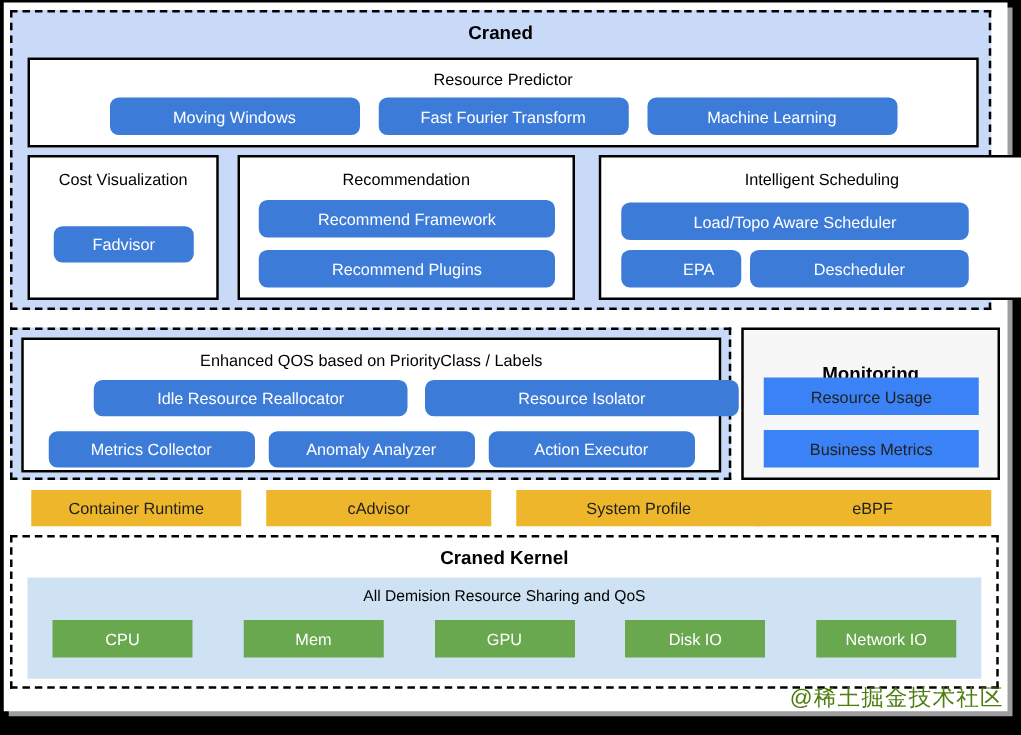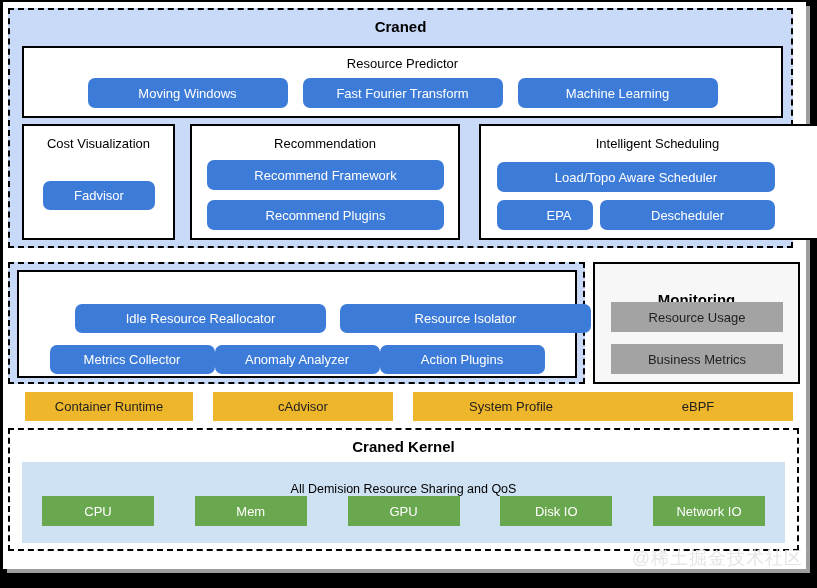--- a/index.html
+++ b/index.html
@@ -16,21 +16,21 @@
 
   .big-title { width:100%; text-align:center; font-weight:bold; font-size:15px; color:#000; }
   .sec-title { width:100%; text-align:center; font-size:13px; color:#000; }
 
   .btn-blue { background:#3d7bd9; border-radius:7px; color:#fff; font-size:13px;
               display:flex; align-items:center; justify-content:center; }
   .bar-yellow { background:#eeb62b; color:#1f1f1f; font-size:13px;
               display:flex; align-items:center; justify-content:center; }
   .box-green { background:#6aa84f; color:#fff; font-size:13px;
               display:flex; align-items:center; justify-content:center; }
-  .item-lightblue { background:#a3a3a3; color:#222; font-size:13px;
+  .item-lightblue { background:#3b82f6; color:#222; font-size:13px;
               display:flex; align-items:center; justify-content:center; }
 
   
   .craned { left:8px; top:8px; width:785px; height:240px; }
   .craned-title { top:8px; }
   .rp-box { left:12px; top:36px; width:761px; height:72px; }
   .rp-title { top:8px; }
   .rp-row { left:0; top:30px; width:100%; height:30px; display:flex; justify-content:center; gap:15px; }
   .rp-row .btn-blue { width:200px; height:30px; }
 
@@ -47,46 +47,46 @@
   .intel-epa { left:16px; top:74px; width:96px; height:30px;padding-left:28px; }
   .intel-desch { left:119px; top:74px; width:175px; height:30px; }
 
   
   .qos { left:8px; top:262px; width:577px; height:122px; }
   .qos-inner { left:7px; top:6px; width:560px; height:108px; }
   .qos-title { top:9px; }
   .qos-row { left:0; width:100%; display:flex; justify-content:center; }
   .qos-row1 { top:32px; gap:14px;margin-left:36px; }
   .qos-row1 .btn-blue { width:251px; height:29px; }
-  .qos-row2 { top:73px; }
+  .qos-row2 { top:73px; gap:11px; }
   .qos-row2 .btn-blue { width:165px; height:29px; }
 
   
   .monitoring { left:593px; top:262px; width:207px; height:122px; background:#f7f7f7; border:2px solid #000; }
   .mon-title { top:27px;text-decoration:underline; }
   .mon-item { left:16px; width:172px; height:30px; }
   .mon-item-1 { top:38px; }
   .mon-item-2 { top:80px; }
 
   
   .rt-bar { top:392px; height:29px; }
   .rt-1 { left:25px; width:168px; }
   .rt-2 { left:213px; width:180px; }
   .rt-3 { left:413px; width:196px; }
   .rt-4 { left:603px; width:190px; }
 
   
   .kernel { left:8px; top:428px; width:791px; height:123px; }
   .kernel-title { top:8px; }
   .kernel-inner { left:12px; top:32px; width:763px; height:81px; background:#cfe2f3; }
-  .kernel-inner-title { top:20px; font-size:12.5px; }
+  .kernel-inner-title { top:8px; font-size:12.5px; }
   .kernel-row { left:0; top:34px; width:100%; height:30px; display:flex; justify-content:space-between; padding:0 20px; }
   .kernel-row .box-green { width:112px; height:30px; }
 
-  .watermark { right:14px; top:546px; font-size:18px; color:#e5e5e5; letter-spacing:1px; }
+  .watermark { right:14px; top:546px; font-size:18px; color:#4d7c0f; letter-spacing:1px; }
 </style>
 </head>
 <body>
 
 <div class="canvas">
   <div class="page abs"></div>
 
   <div class="abs blue-dashed craned">
     <div class="abs big-title craned-title">Craned</div>
 
@@ -113,28 +113,29 @@
     <div class="abs white-solid mid-box intel-box">
       <div class="abs sec-title mid-title">Intelligent Scheduling</div>
       <div class="abs btn-blue intel-wide">Load/Topo Aware Scheduler</div>
       <div class="abs btn-blue intel-epa">EPA</div>
       <div class="abs btn-blue intel-desch">Descheduler</div>
     </div>
   </div>
 
   <div class="abs blue-dashed qos">
     <div class="abs white-solid qos-inner">
+      <div class="abs sec-title qos-title">Enhanced QOS based on PriorityClass / Labels</div>
       <div class="abs qos-row qos-row1">
         <div class="btn-blue">Idle Resource Reallocator</div>
         <div class="btn-blue">Resource Isolator</div>
       </div>
       <div class="abs qos-row qos-row2">
         <div class="btn-blue">Metrics Collector</div>
         <div class="btn-blue">Anomaly Analyzer</div>
-        <div class="btn-blue">Action Plugins</div>
+        <div class="btn-blue">Action Executor</div>
       </div>
     </div>
   </div>
 
   <div class="abs monitoring">
     <div class="abs big-title mon-title">Monitoring</div>
     <div class="abs item-lightblue mon-item mon-item-1">Resource Usage</div>
     <div class="abs item-lightblue mon-item mon-item-2">Business Metrics</div>
   </div>
 

